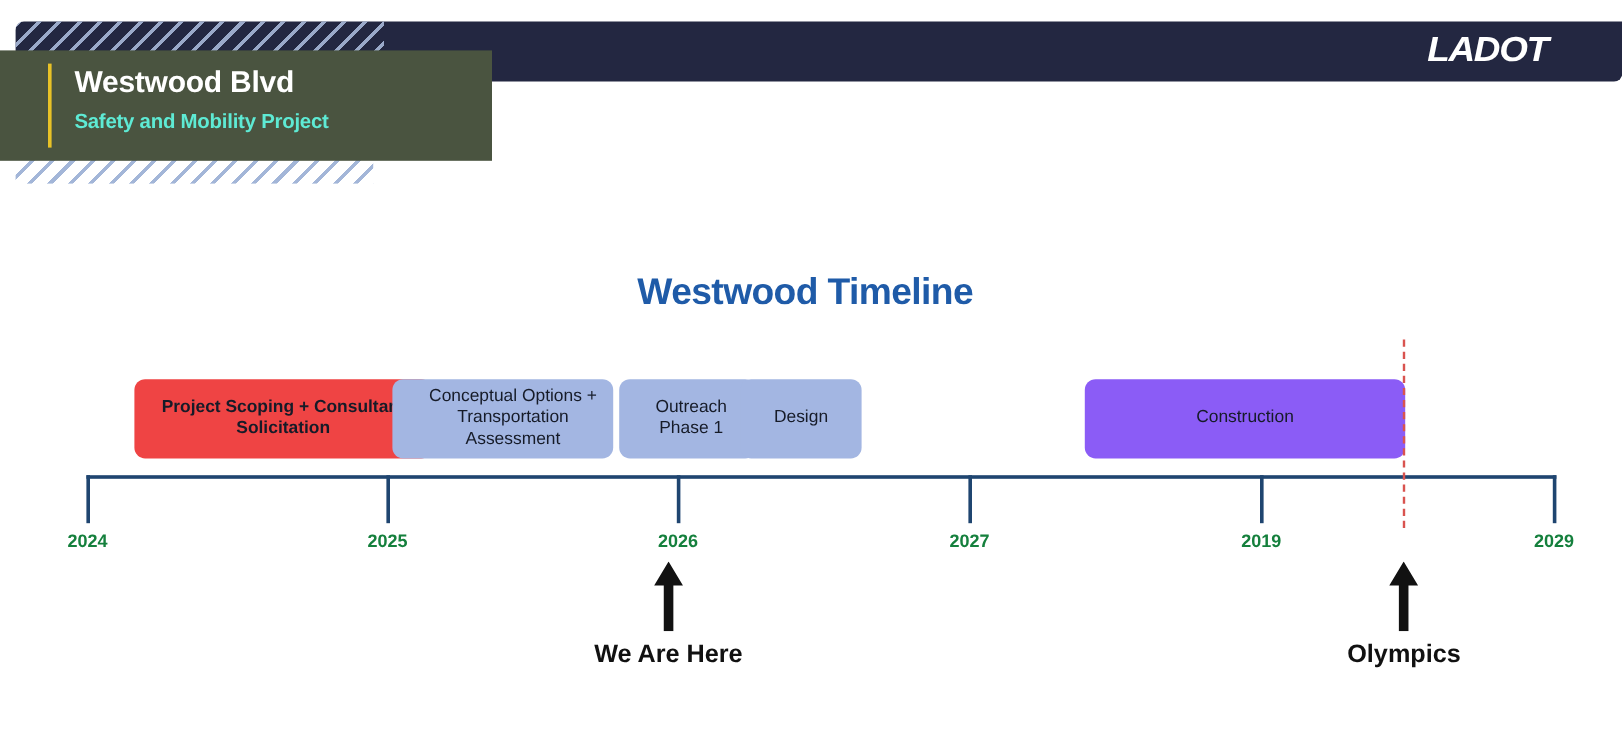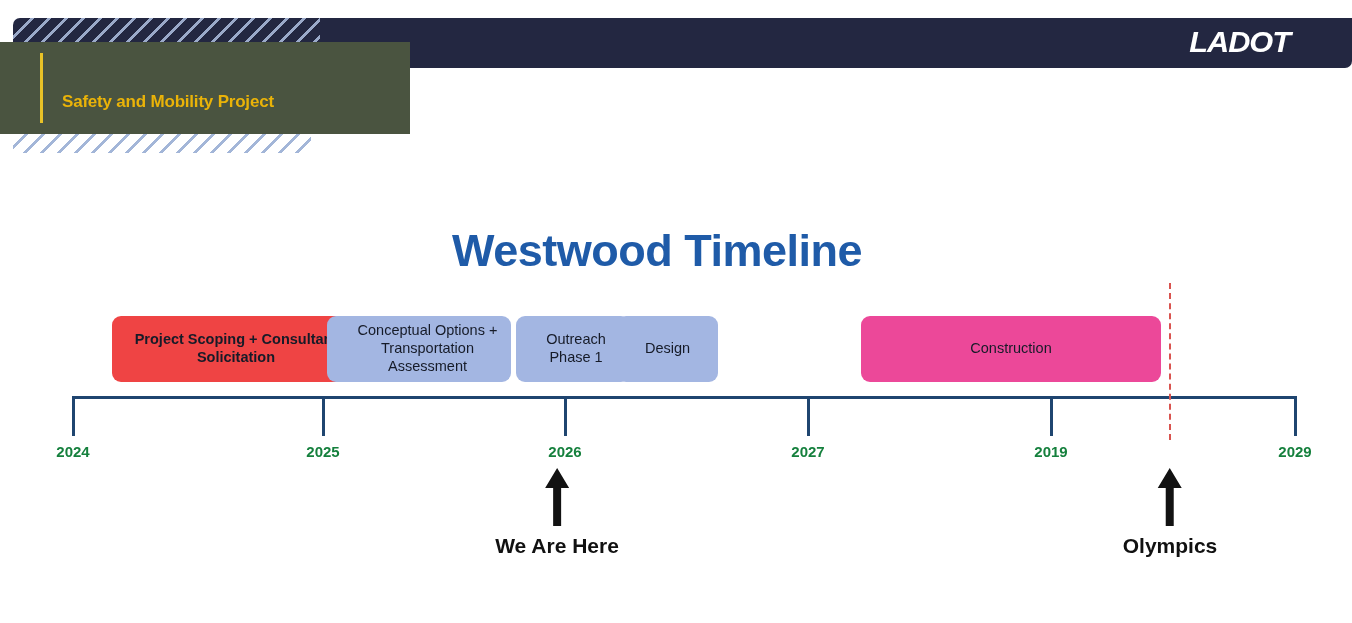--- a/index.html
+++ b/index.html
@@ -79,21 +79,21 @@
     color: #ffffff;
     font-size: 25px;
     font-weight: bold;
     letter-spacing: -0.2px;
     white-space: nowrap;
   }
   #project-subtitle {
     position: absolute;
     left: 62px;
     top: 50px;
-    color: #eab308;
+    color: #5eead4;
     font-size: 17px;
     font-weight: bold;
     letter-spacing: -0.2px;
     white-space: nowrap;
   }
   #ladot-logo {
     position: absolute;
     right: 62px;
     top: 26px;
     color: #ffffff;
@@ -102,26 +102,26 @@
     font-style: italic;
     letter-spacing: -1px;
     white-space: nowrap;
     transform: scaleX(1.06);
     transform-origin: right center;
   }
 
   
   #timeline-heading {
     position: absolute;
-    left: 2px;
+    left: 16px;
     top: 225px;
     width: 1310px;
     text-align: center;
     color: #1F5BA8;
-    font-size: 45px;
+    font-size: 31px;
     font-weight: bold;
     letter-spacing: -0.5px;
   }
 
   #phase-track {
     position: absolute;
     left: 0;
     top: 316px;
     width: 100%;
     height: 66px;
@@ -200,33 +200,34 @@
 </style>
 </head>
 <body>
 
 <div id="header-band"></div>
 <div id="header-hatch-top"></div>
 <div id="header-hatch-bottom"></div>
 
 <div id="project-title-block">
   <div id="project-accent-bar"></div>
+  <div id="project-name">Westwood Blvd</div>
   <div id="project-subtitle">Safety and Mobility Project</div>
 </div>
 
 <div id="ladot-logo">LADOT</div>
 
 <div id="timeline-heading">Westwood Timeline</div>
 
 <div id="phase-track">
     <div class="phase-box" style="left: 112px; width: 248px; background: #ef4444; font-weight: bold;">Project Scoping + Consultant Solicitation</div>
     <div class="phase-box" style="left: 327px; width: 184px; background: rgb(163, 182, 226); padding-left: 21px;">Conceptual Options + Transportation Assessment</div>
     <div class="phase-box" style="left: 516px; width: 114px; background: rgb(163, 182, 226); padding-left: 10px;">Outreach Phase 1</div>
     <div class="phase-box" style="left: 617px; width: 101px; background: rgb(163, 182, 226);">Design</div>
-    <div class="phase-box" style="left: 861px; width: 300px; background: #ec4899;">Construction</div>
+    <div class="phase-box" style="left: 904px; width: 267px; background: #8b5cf6;">Construction</div>
   </div>
 
 <div id="axis-line"></div>
 <div id="ticks-layer">
     <div class="axis-tick" style="left: 72px; background: rgb(31, 69, 112);"></div>
     <div class="axis-tick" style="left: 322px; background: rgb(31, 69, 112);"></div>
     <div class="axis-tick" style="left: 564px; background: rgb(31, 69, 112);"></div>
     <div class="axis-tick" style="left: 807px; background: rgb(31, 69, 112);"></div>
     <div class="axis-tick" style="left: 1050px; background: rgb(31, 69, 112);"></div>
     <div class="axis-tick" style="left: 1294px; background: rgb(31, 69, 112);"></div>

